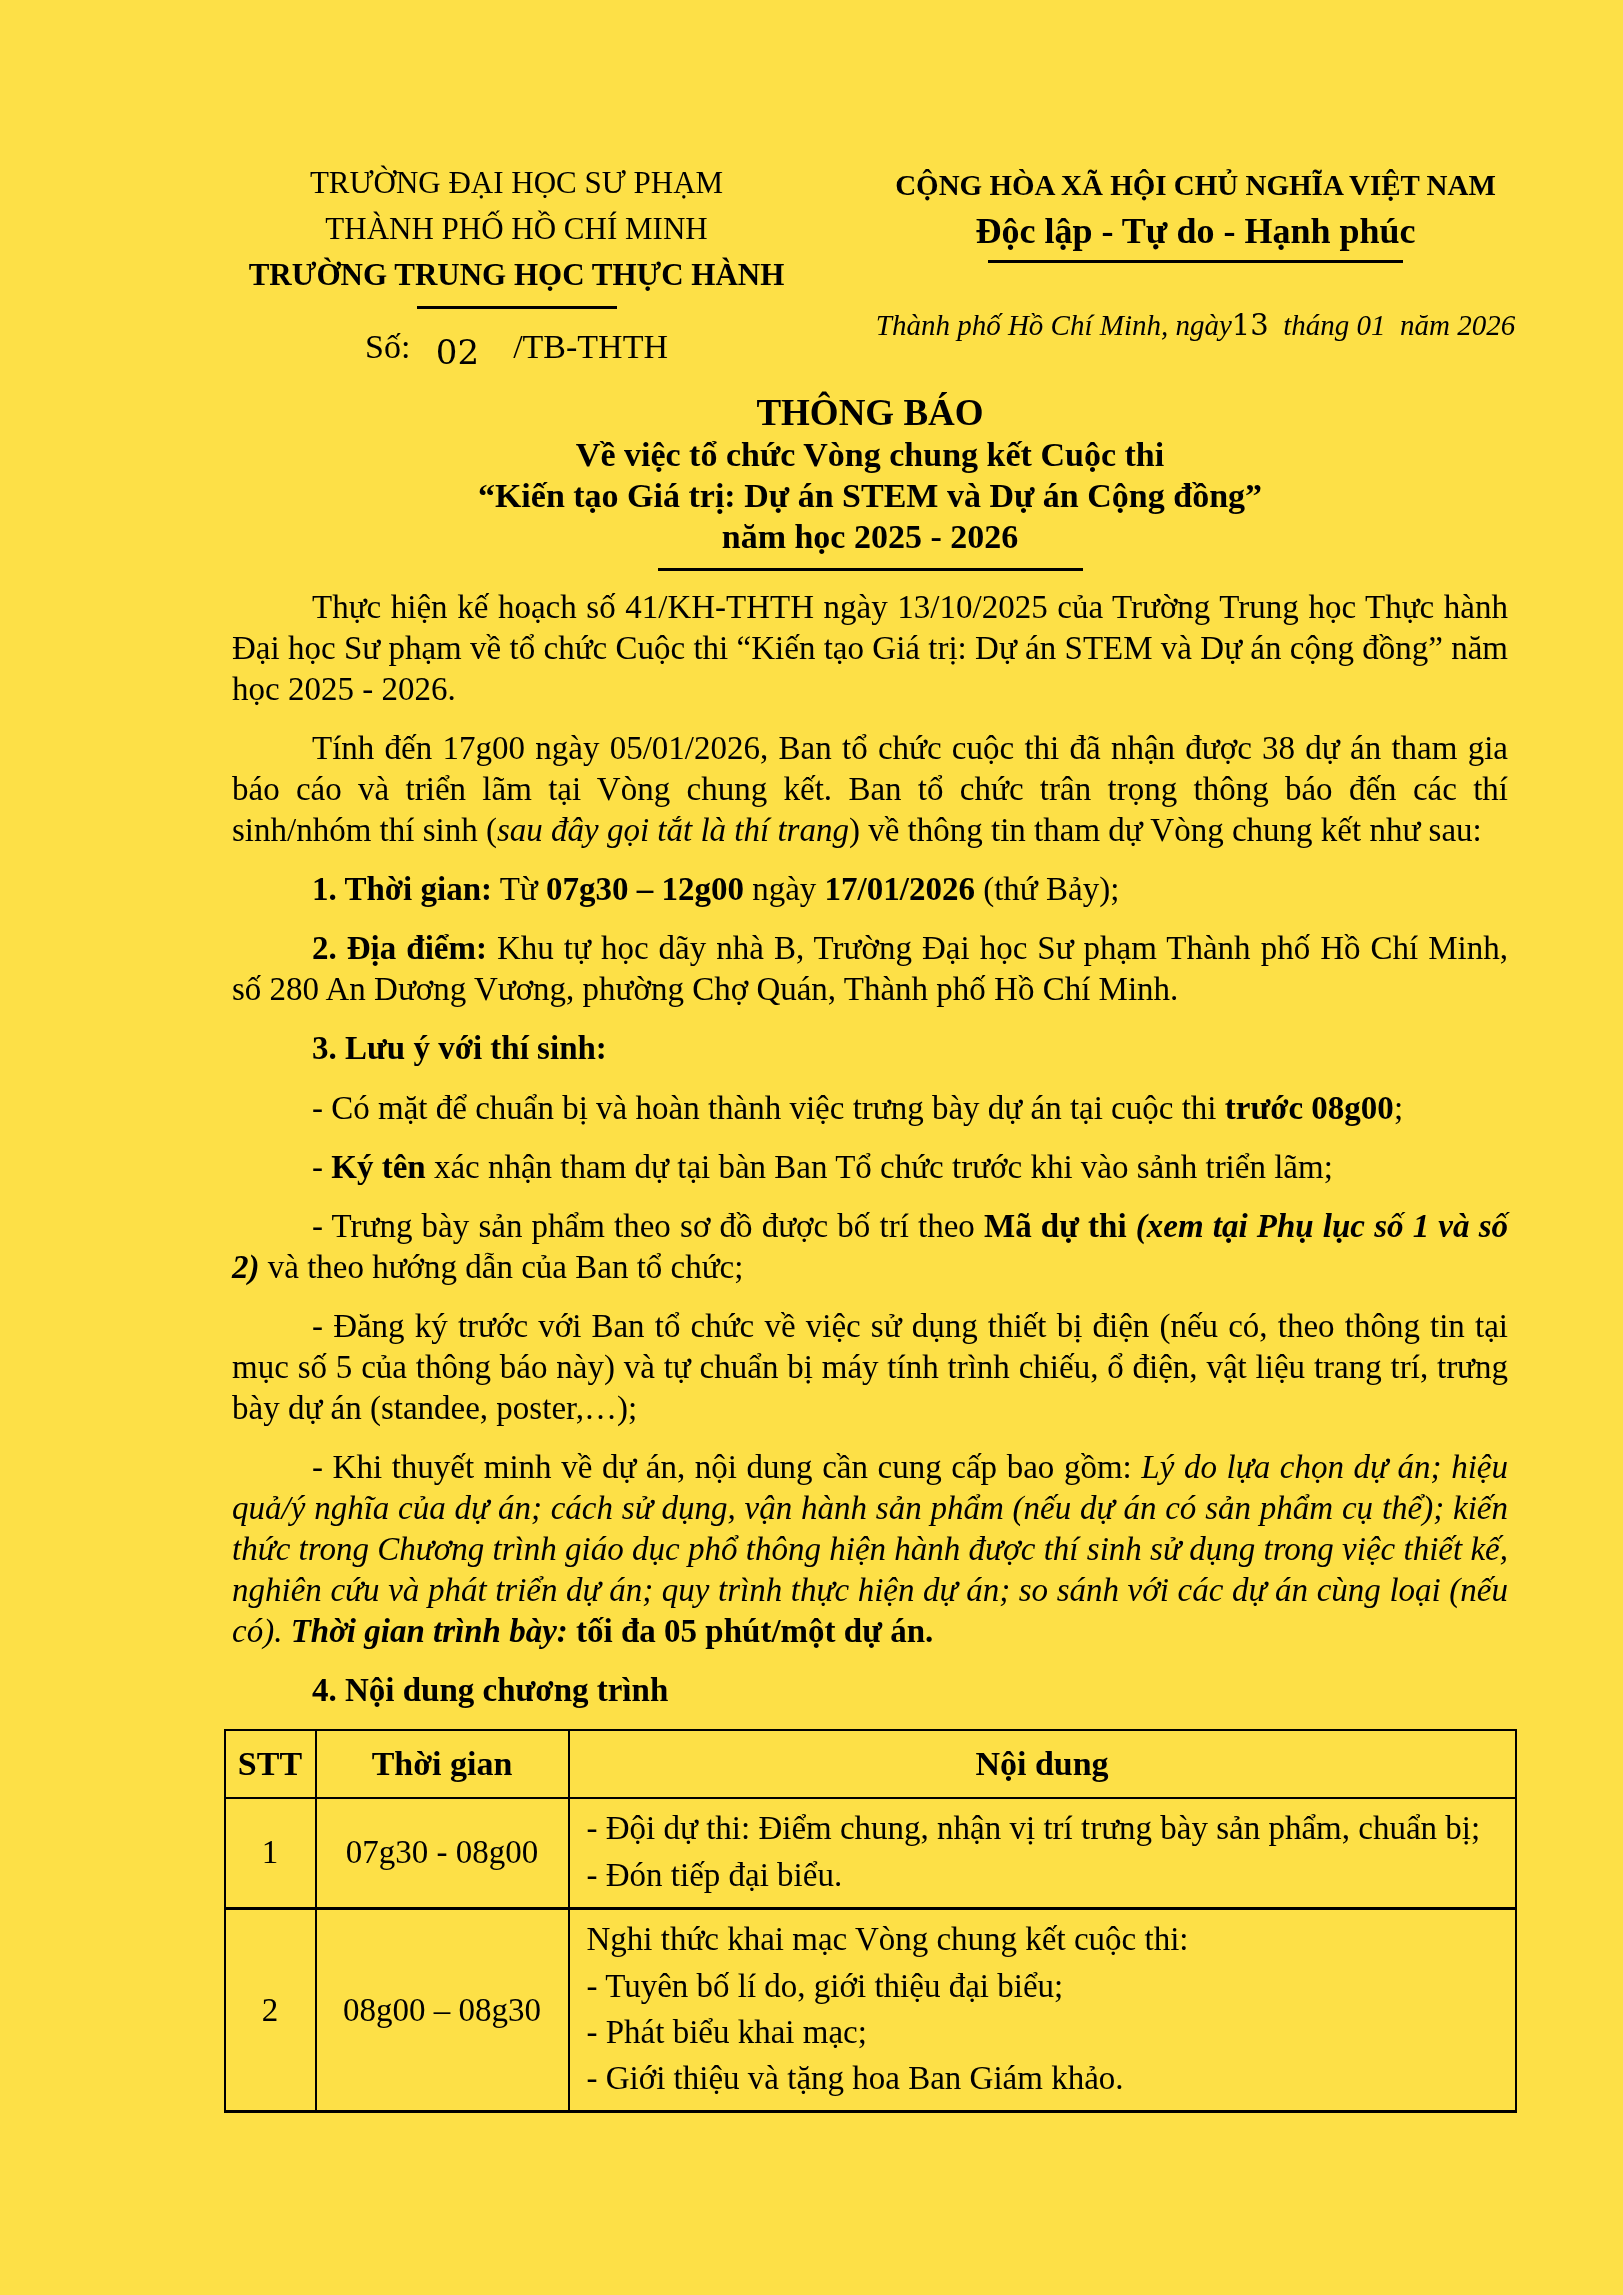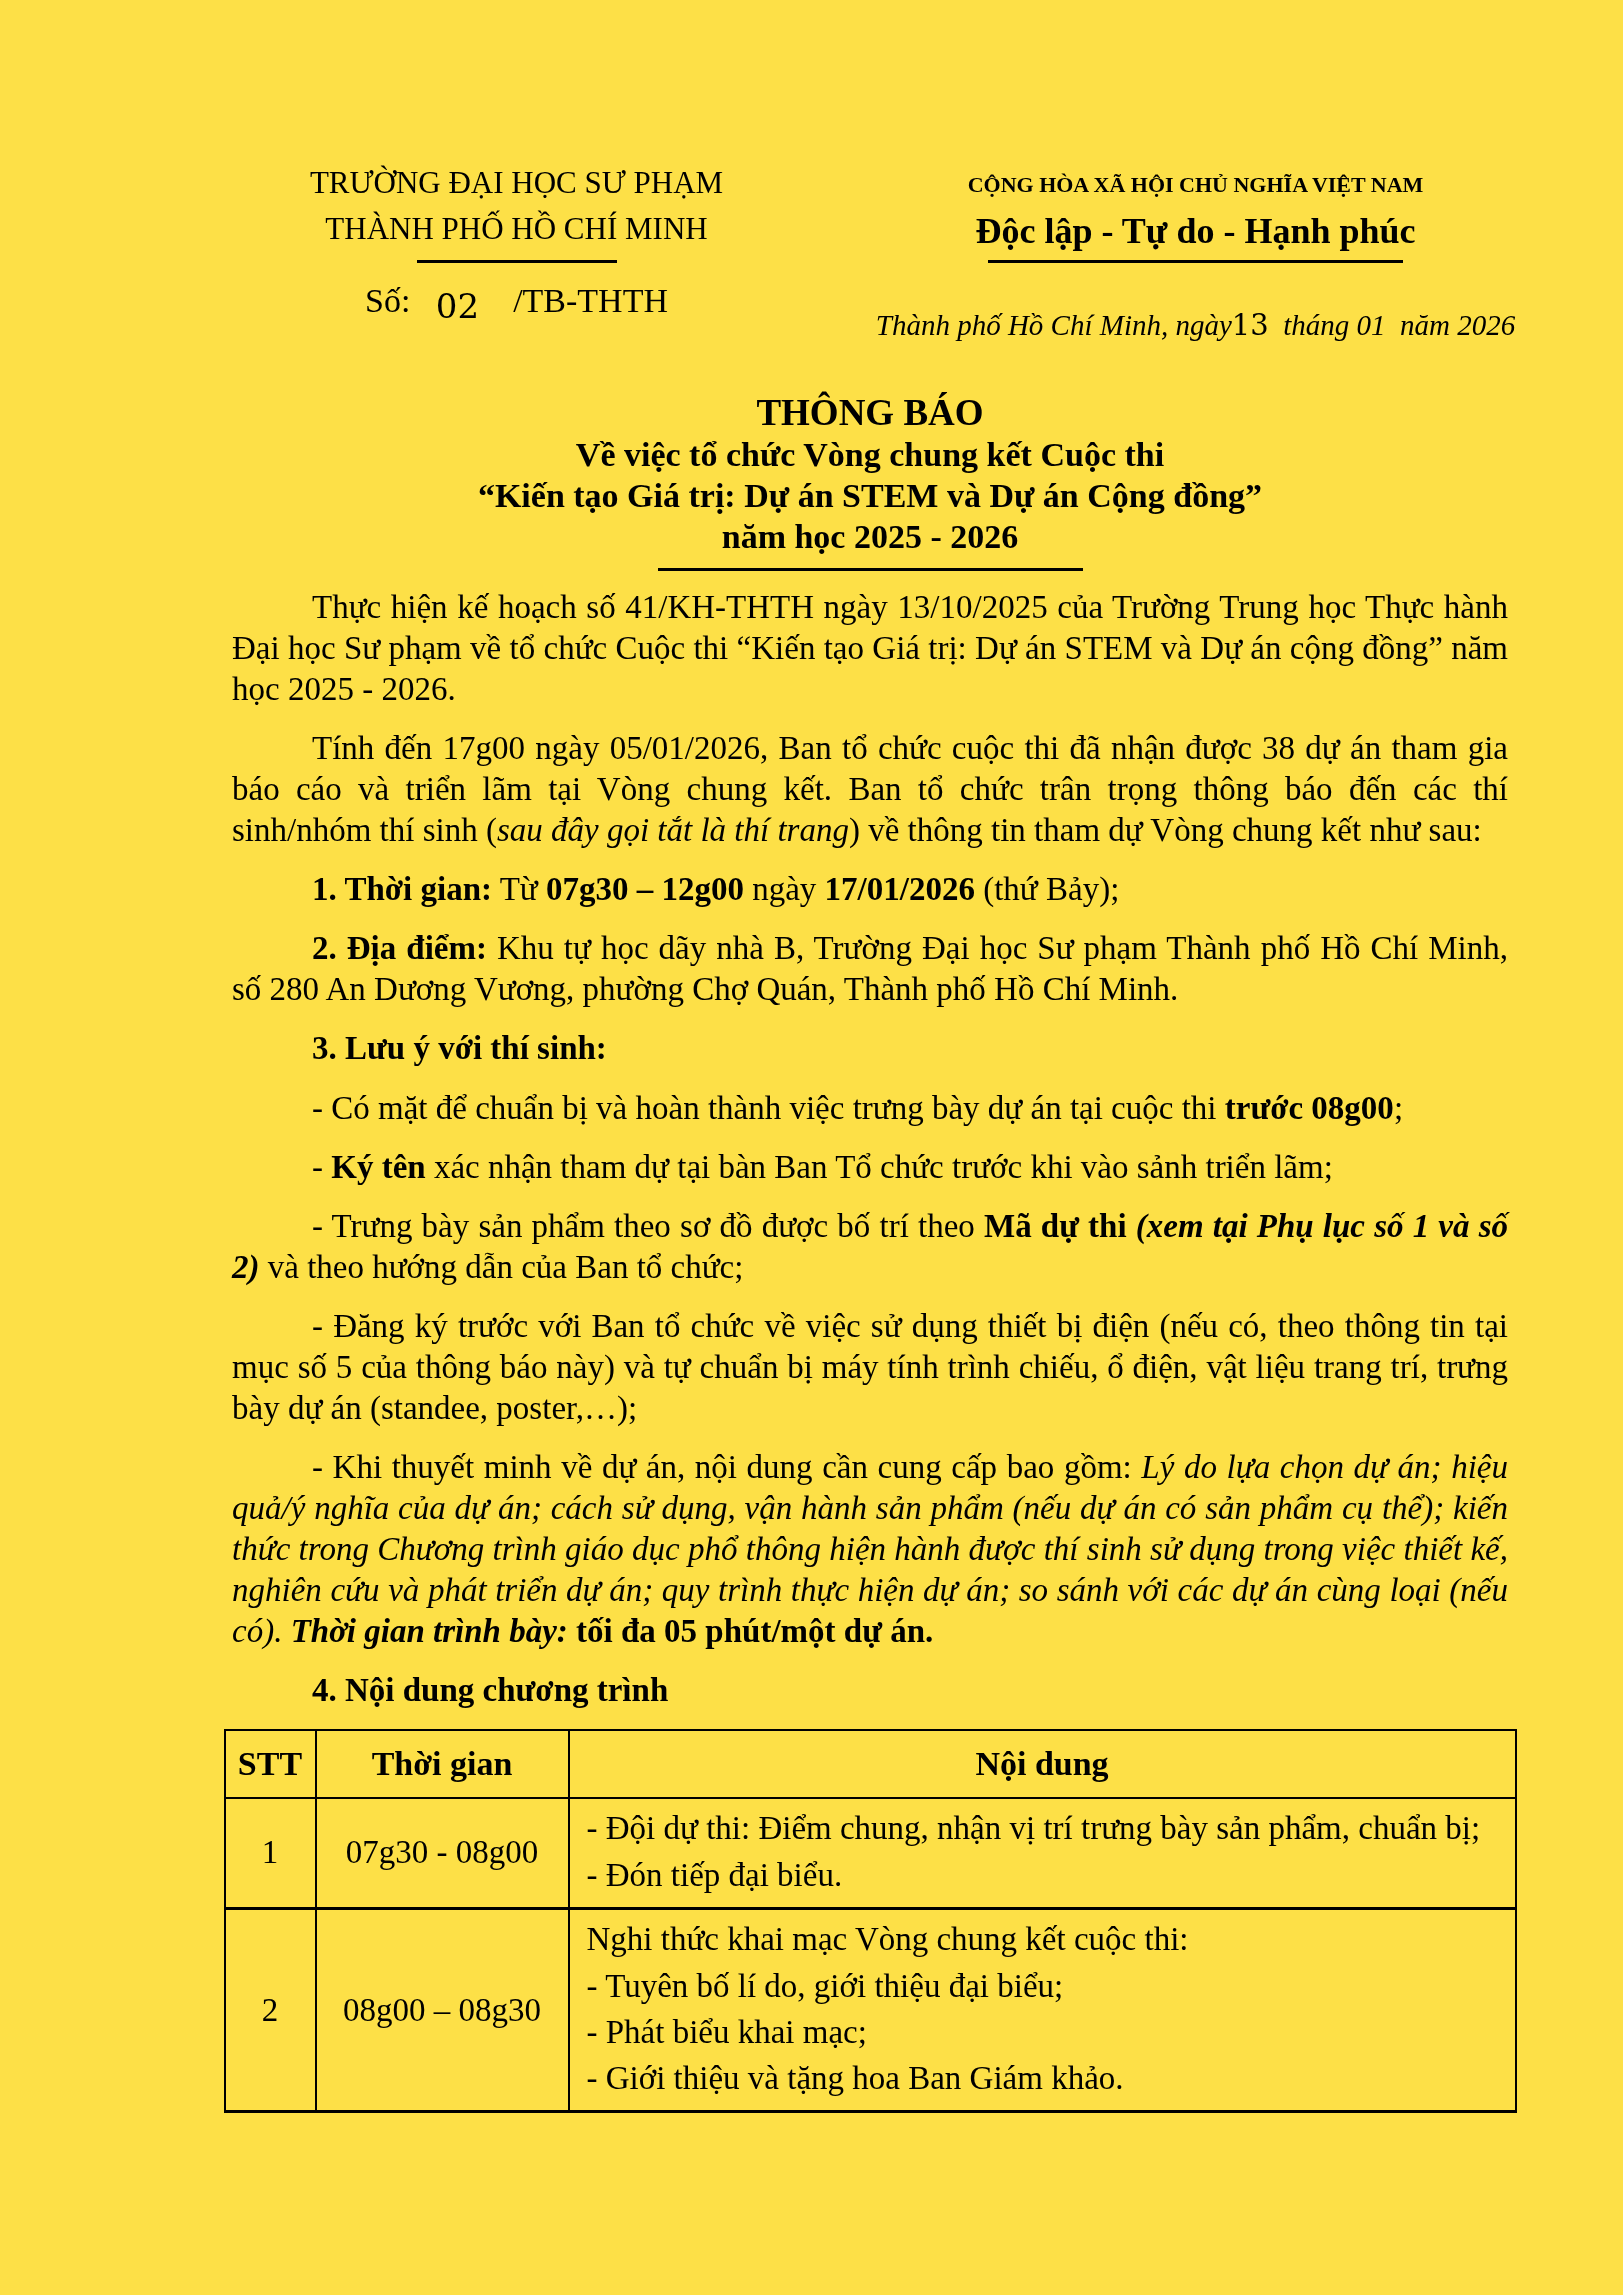--- a/index.html
+++ b/index.html
@@ -27,21 +27,21 @@
   .rule-left {
     width: 200px; height: 3.3px; background: #000; margin: 7.9px auto 0;
   }
   .doc-number {
     margin-top: 18.3px; font-size: 34px; line-height: 39px; text-align: center;
   }
   .header-right {
     position: absolute; left: 811px; top: 160px; width: 769px;
     text-align: center;
   }
-  .national-name { font-size: 22px; font-weight: bold; line-height: 50px; }
+  .national-name { font-size: 29px; font-weight: bold; line-height: 50px; }
   .national-motto { font-size: 36px; font-weight: bold; line-height: 43px; }
   .rule-right {
     width: 415px; height: 3.3px; background: #000; margin: 6.5px auto 0;
   }
   .dateline {
     margin-top: 43px; font-size: 29px; line-height: 39px;
   }
 
   
   .title-block {
@@ -94,20 +94,21 @@
   .cell-line { min-height: 1.4em; }
 </style>
 </head>
 <body>
 
 <div class="page">
 
   <div class="header-left">
     <div>TRƯỜNG ĐẠI HỌC SƯ PHẠM</div>
     <div>THÀNH PHỐ HỒ CHÍ MINH</div>
+    <div class="org-bold">TRƯỜNG TRUNG HỌC THỰC HÀNH</div>
     <div class="rule-left"></div>
     <div class="doc-number"><span>Số:</span><span>&nbsp;&nbsp;&nbsp;</span><span class="fill low">02</span><span>&nbsp;&nbsp;&nbsp;&nbsp;</span><span>/TB-THTH</span></div>
   </div>
 
   <div class="header-right">
     <div class="national-name">CỘNG HÒA XÃ HỘI CHỦ NGHĨA VIỆT NAM</div>
     <div class="national-motto">Độc lập - Tự do - Hạnh phúc</div>
     <div class="rule-right"></div>
     <div class="dateline"><span class="i">Thành phố Hồ Chí Minh, ngày</span><span class="fill">13</span><span class="i">&nbsp; tháng 01&nbsp; năm 2026</span></div>
   </div>

